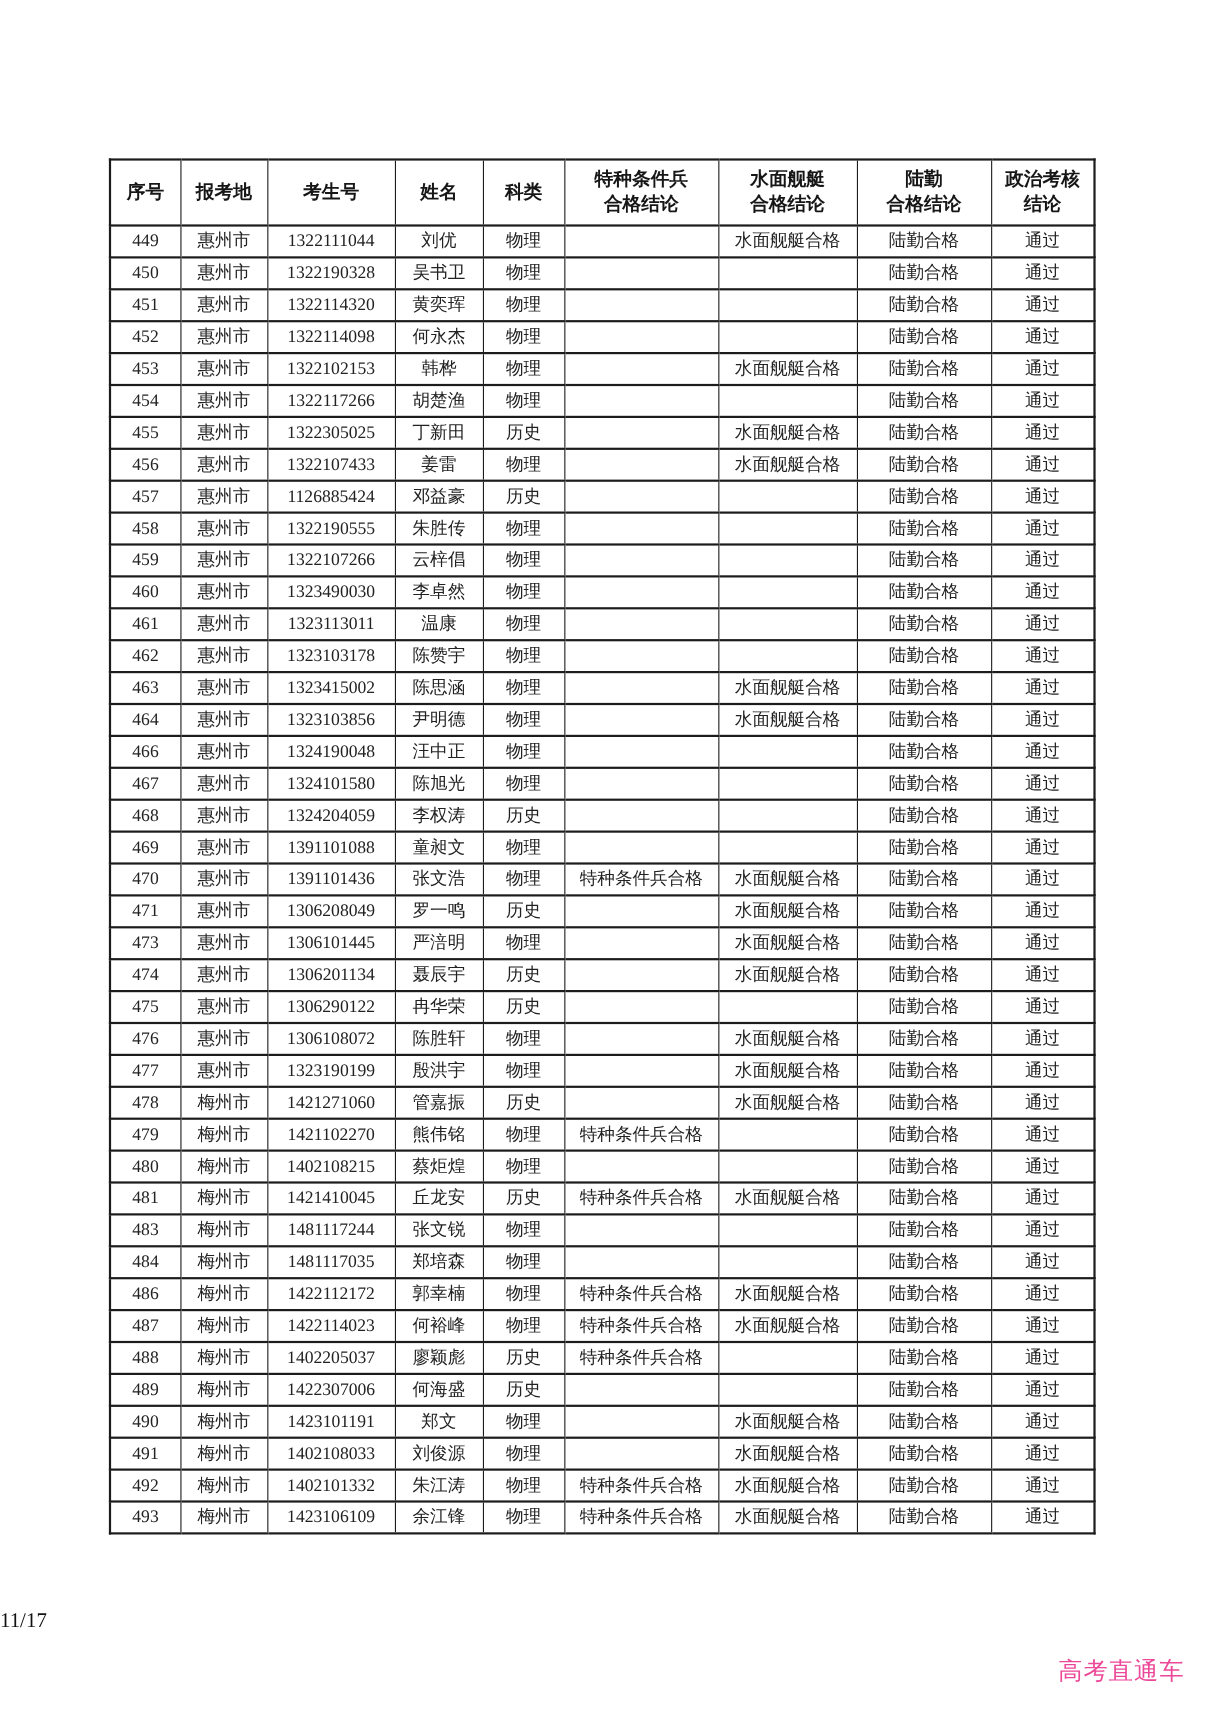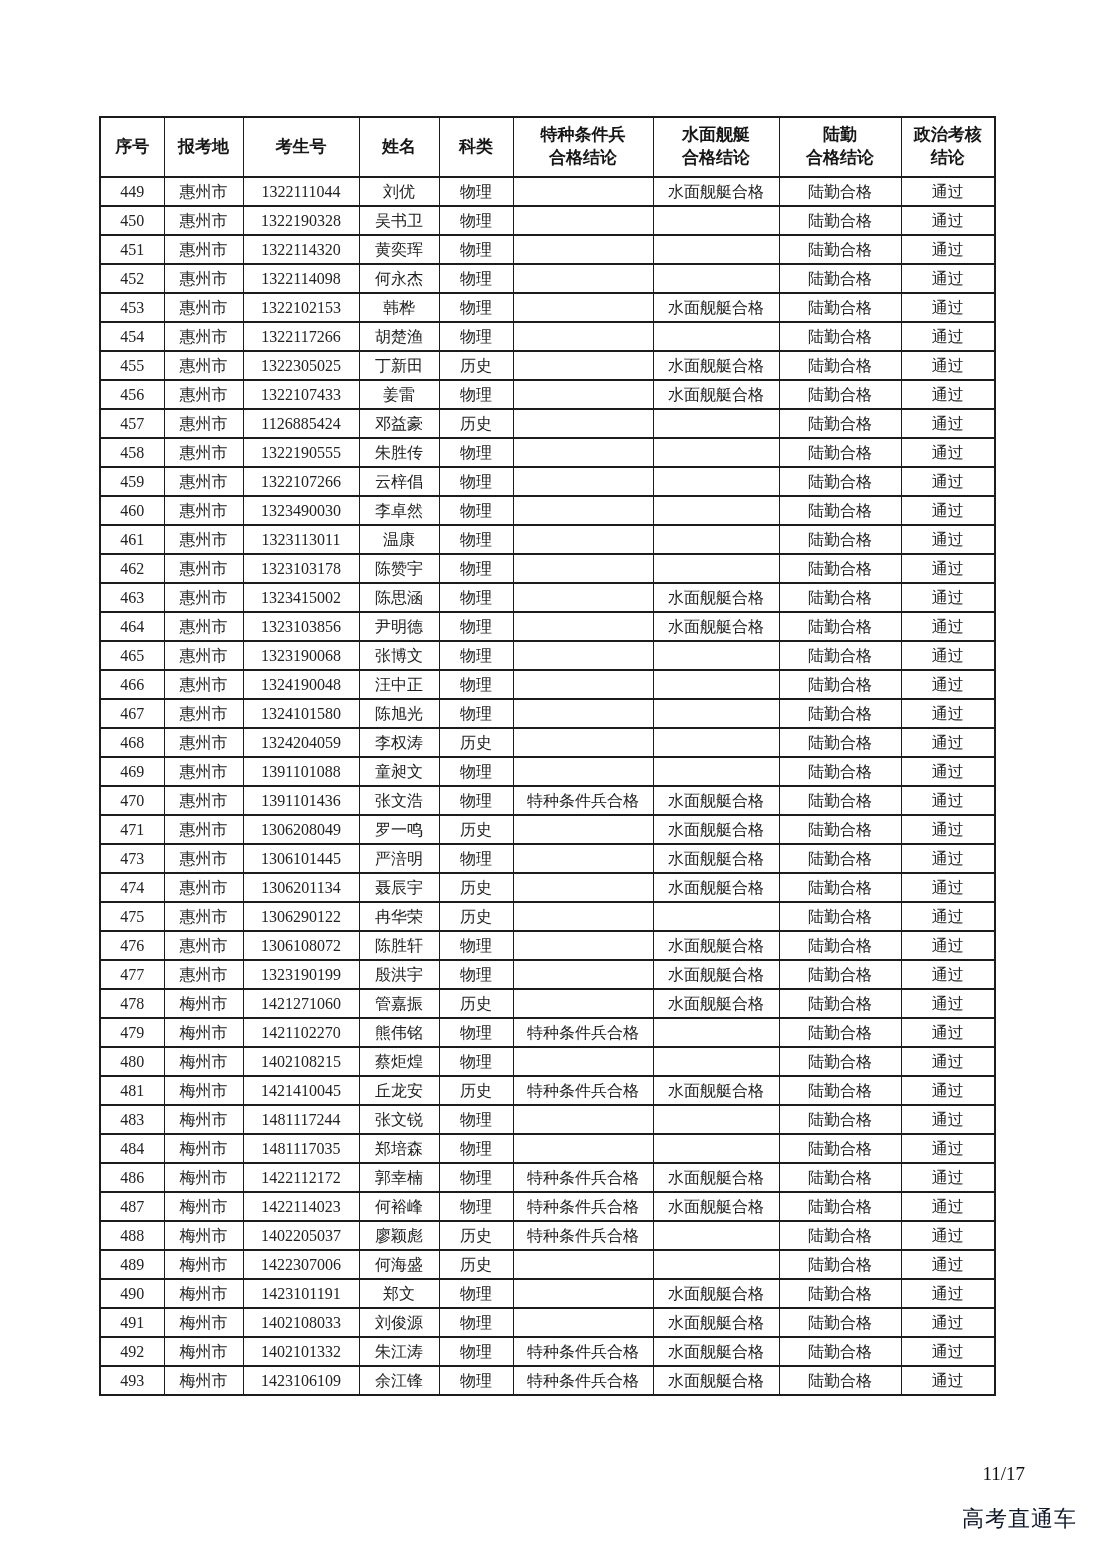--- a/index.html
+++ b/index.html
@@ -8,21 +8,21 @@
     width: 1103px;
     height: 1559px;
     background: #ffffff;
     overflow: hidden;
     font-family: "Liberation Serif", "DejaVu Serif", serif;
     color: #1f1f1f;
   }
   table.roster {
     position: absolute;
     left: 99px;
-    top: 116px;
+    top: 144px;
     width: 895px;
     border-collapse: collapse;
     table-layout: fixed;
   }
   table.roster th, table.roster td {
     border: 2px solid #1c1c1c;
     border-left-width: 1px;
     border-right-width: 1px;
     padding: 0;
     text-align: center;
@@ -46,31 +46,31 @@
     height: 27px;
     font-size: 16px;
     line-height: 27px;
     color: #222222;
   }
   .page-number {
     position: absolute;
     left: 0;
     top: 1463px;
     width: 1025px;
-    text-align: right;
+    text-align: left;
     font-size: 19px;
     color: #111111;
     font-family: "Liberation Serif", "DejaVu Serif", serif;
   }
   .watermark {
     position: absolute;
     right: 26px;
     top: 1504px;
     font-size: 22px;
-    color: #0f172a;
+    color: #ec4899;
     font-family: "Liberation Sans", "DejaVu Sans", sans-serif;
     letter-spacing: 1px;
   }
 </style>
 </head>
 <body>
 
 <div class="page">
 
   <table class="roster">
@@ -273,31 +273,20 @@
           <td class="col-location">惠州市</td>
           <td class="col-candidate-number">1323103856</td>
           <td class="col-name">尹明德</td>
           <td class="col-subject-category">物理</td>
           <td class="col-special-forces-conclusion"></td>
           <td class="col-surface-vessel-conclusion">水面舰艇合格</td>
           <td class="col-land-duty-conclusion">陆勤合格</td>
           <td class="col-political-review-conclusion">通过</td>
         </tr>
         <tr>
-          <td class="col-serial">465</td>
-          <td class="col-location">惠州市</td>
-          <td class="col-candidate-number">1323190068</td>
-          <td class="col-name">张博文</td>
-          <td class="col-subject-category">物理</td>
-          <td class="col-special-forces-conclusion"></td>
-          <td class="col-surface-vessel-conclusion"></td>
-          <td class="col-land-duty-conclusion">陆勤合格</td>
-          <td class="col-political-review-conclusion">通过</td>
-        </tr>
-        <tr>
           <td class="col-serial">466</td>
           <td class="col-location">惠州市</td>
           <td class="col-candidate-number">1324190048</td>
           <td class="col-name">汪中正</td>
           <td class="col-subject-category">物理</td>
           <td class="col-special-forces-conclusion"></td>
           <td class="col-surface-vessel-conclusion"></td>
           <td class="col-land-duty-conclusion">陆勤合格</td>
           <td class="col-political-review-conclusion">通过</td>
         </tr>

